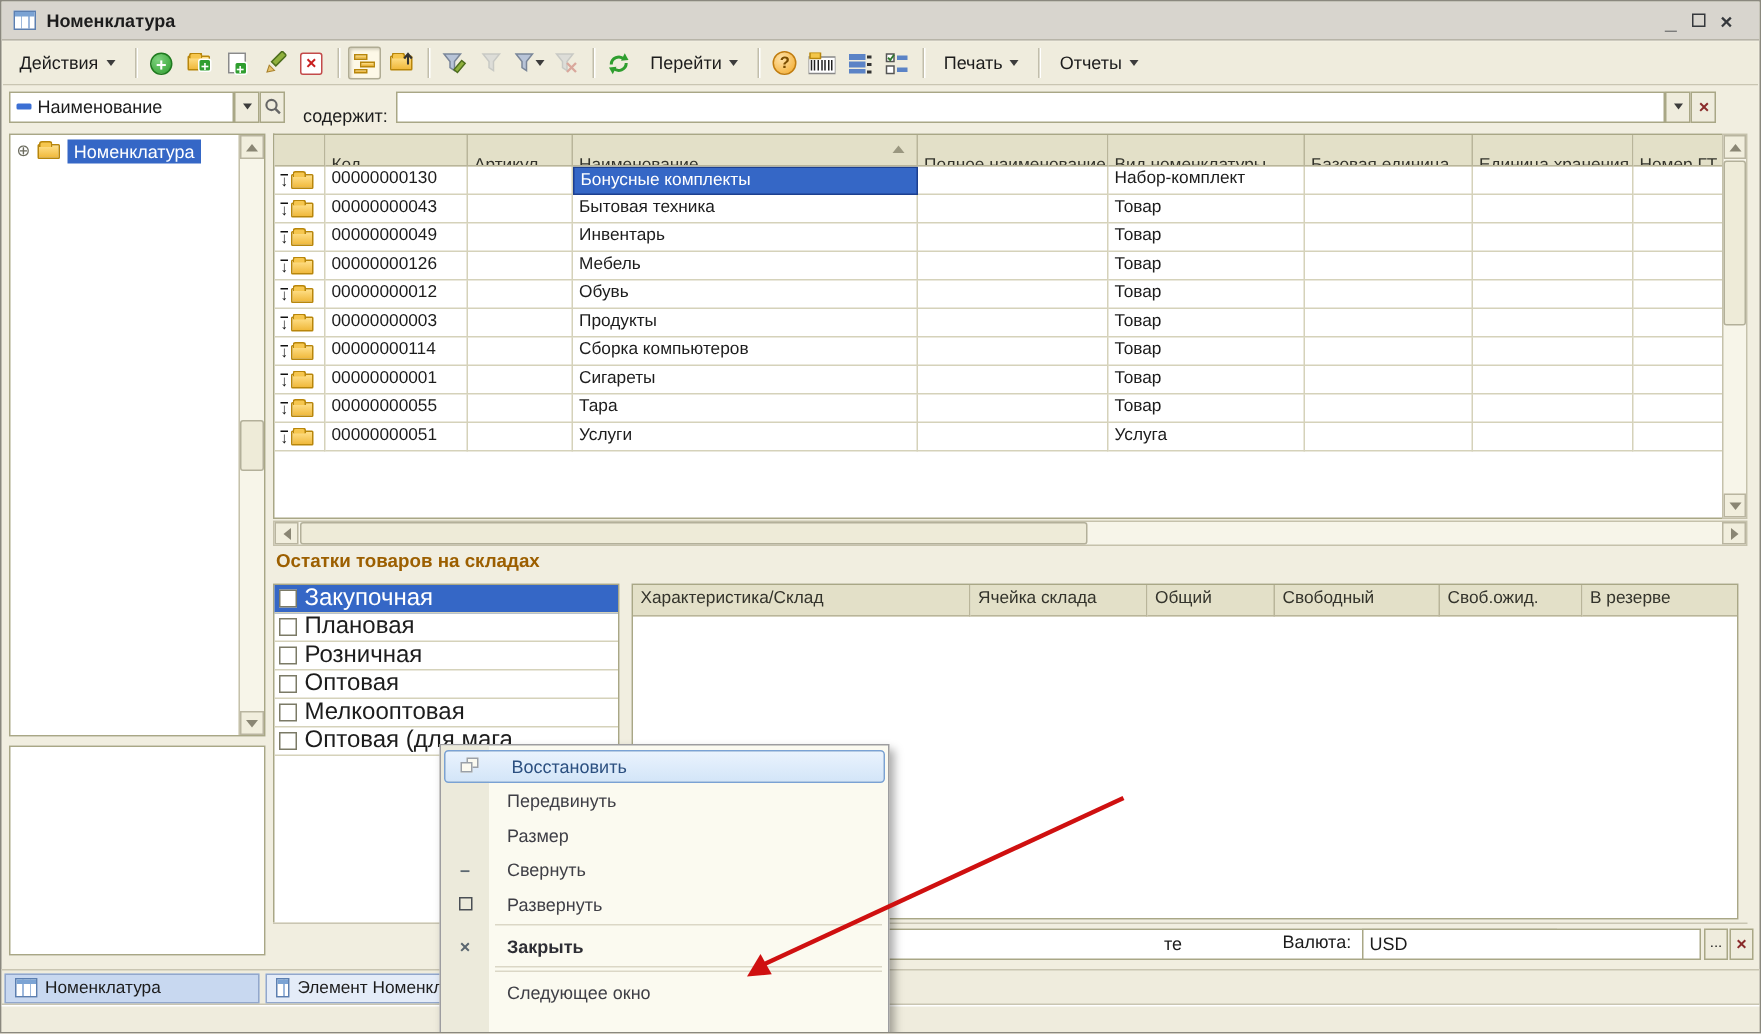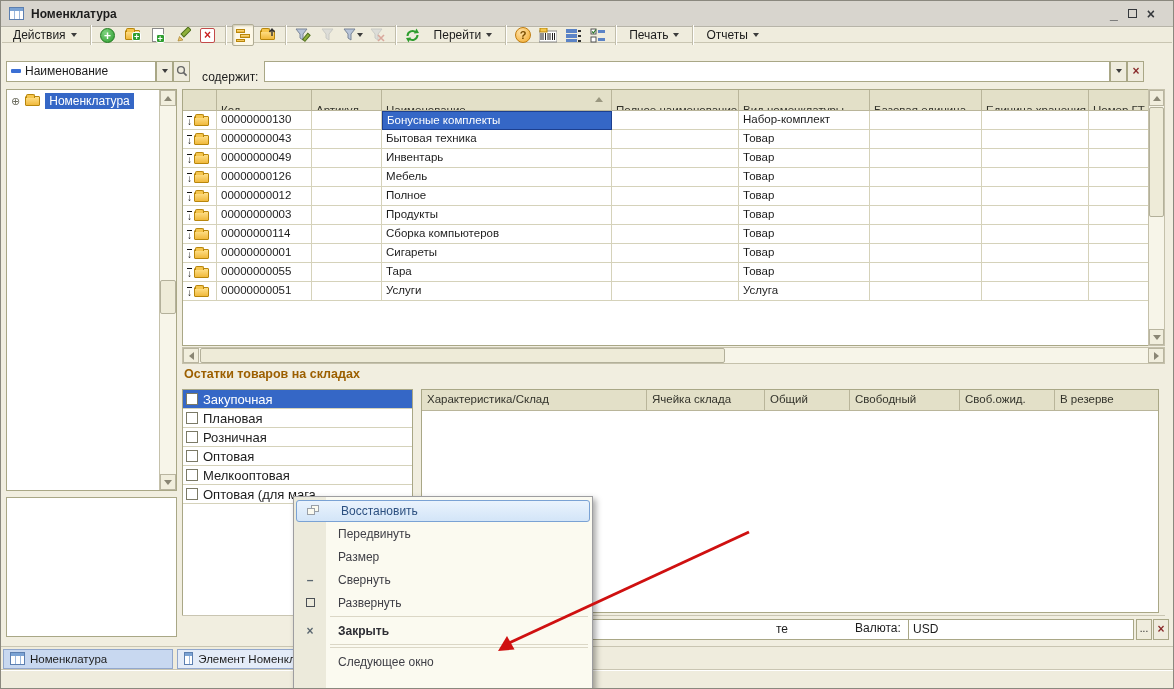--- a/index.html
+++ b/index.html
@@ -10,21 +10,21 @@
   
   .titlebar { position:absolute; top:0; left:0; right:0; height:26px; background:#d8d5ce; border-bottom:1px solid #b7b4a8; display:flex; align-items:center; padding:0 8px; }
   .title-text { font-weight:bold; font-size:12px; margin-left:7px; }
   .gridico { width:15px; height:13px; background:#fff; border:1px solid #5c7fb0; position:relative;
              background-image:repeating-linear-gradient(90deg, transparent 0 4px, #9db8dc 4px 5px); }
   .gridico:before { content:""; position:absolute; top:0; left:0; right:0; height:3px; background:#7ba3d4; }
   .wctl { display:flex; gap:10px; margin-left:auto; align-items:center; padding-right:10px; }
   .wctl .glyph { font-weight:bold; color:#35383c; font-size:14px; line-height:14px; cursor:default; }
 
   
-  .toolbar { position:absolute; top:27px; left:1px; right:1px; height:15px; background:#efecdd; border-bottom:1px solid #c9c5b2; display:flex; align-items:center; padding:0 4px; gap:3px; }
+  .toolbar { position:absolute; top:27px; left:1px; right:1px; height:29px; background:#efecdd; border-bottom:1px solid #c9c5b2; display:flex; align-items:center; padding:0 4px; gap:3px; }
   .tbtn { display:flex; align-items:center; gap:5px; padding:3px 6px; border:1px solid transparent; border-radius:2px; cursor:default; white-space:nowrap; }
   .tbico { width:22px; height:22px; display:flex; align-items:center; justify-content:center; border:1px solid transparent; border-radius:2px; position:relative; }
   .tbico.pressed { background:#fdf8e7; border-color:#b0ac94; box-shadow:inset 1px 1px 2px rgba(120,115,90,.35); }
   .tbico.disabled { opacity:.45; }
   .tsep { width:1px; height:20px; background:#c2beab; margin:0 3px; box-shadow:1px 0 0 #fff; }
   .dd-arrow { width:0; height:0; border-left:3px solid transparent; border-right:3px solid transparent; border-top:4px solid #3c3c3c; display:inline-block; }
   .circle-add { width:15px; height:15px; border-radius:50%; background:radial-gradient(circle at 35% 30%, #7fd37f, #2f9e2f); color:#fff; font-weight:bold; font-size:12px; line-height:14px; text-align:center; border:1px solid #1f7a1f; }
   .folder { width:15px; height:10px; background:linear-gradient(#ffe08a,#f0b93c); border:1px solid #b8860b; border-radius:1px; position:relative; }
   .folder:before { content:""; position:absolute; top:-3px; left:0; width:7px; height:3px; background:#f6c64e; border:1px solid #b8860b; border-bottom:none; border-radius:2px 2px 0 0; }
   .mini-plus { position:absolute; right:-2px; bottom:-2px; width:9px; height:9px; background:#2f9e2f; color:#fff; font-size:9px; line-height:8px; font-weight:bold; text-align:center; border-radius:2px; border:1px solid #fff; }
@@ -67,21 +67,21 @@
   .c1{width:95px;} .c2{width:70px;} .c3{width:230px;} .c4{width:127px;} .c5{width:131px;} .c6{width:112px;} .c7{width:107px;} .c8{width:59px; border-right:none!important;}
   .selcell { background:#3567c6 !important; color:#fff; border:1px solid #1c3f8f !important; }
   .grpmark { font-size:10px; line-height:10px; color:#111; border-top:1.5px solid #111; height:12px; display:inline-block; transform:translateY(1px); }
   .sortmark { width:0;height:0;border-left:4px solid transparent;border-right:4px solid transparent;border-bottom:5px solid #9a9780; position:absolute; right:8px; top:7px; }
 
   .section-title { position:absolute; left:183px; top:366px; font-weight:bold; color:#9c5f00; font-size:12.5px; }
 
   
   .pricepanel { position:absolute; left:181px; top:388px; width:231px; height:244px; background:#fff; border:1px solid #a9a786; }
   .pricehdr { height:21px; background:#e3e0c8; border-bottom:1px solid #b9b59a; padding:3px 6px 0; color:#33332b; font-size:11.5px; }
-  .prow { height:19px; display:flex; align-items:center; gap:5px; padding:0 3px; border-bottom:1px solid #d5d2ba; font-size:13px; white-space:nowrap; overflow:hidden; }
+  .prow { height:19px; display:flex; align-items:center; gap:5px; padding:0 3px; border-bottom:1px solid #d5d2ba; font-size:16px; white-space:nowrap; overflow:hidden; }
   .prow.sel { background:#3567c6; color:#fff; }
   .cbx { width:12px; height:12px; background:#fff; border:1px solid #7b7a66; flex:none; }
 
   
   .stocktable { position:absolute; left:420px; top:388px; width:738px; height:224px; background:#fff; border:1px solid #a9a786; }
   .shead { display:flex; height:21px; }
   .shead .hc { background:#e3e0c8; border-right:1px solid #b9b59a; border-bottom:1px solid #b9b59a; padding:3px 5px 0; font-size:11.5px; white-space:nowrap; overflow:hidden; color:#33332b; }
   .s0{width:225px;} .s1{width:118px;} .s2{width:85px;} .s3{width:110px;} .s4{width:95px;} .s5{width:103px; border-right:none!important;}
 
   
@@ -363,21 +363,21 @@
       <div class="c c7"></div>
       <div class="c c8"></div>
     </div>
     <div class="trow">
       <div class="c c0">
           <span class="grpmark">↓</span>
           <span class="folder"></span>
         </div>
       <div class="c c1">00000000012</div>
       <div class="c c2"></div>
-      <div class="c c3">Полное</div>
+      <div class="c c3">Обувь</div>
       <div class="c c4"></div>
       <div class="c c5">Товар</div>
       <div class="c c6"></div>
       <div class="c c7"></div>
       <div class="c c8"></div>
     </div>
     <div class="trow">
       <div class="c c0">
           <span class="grpmark">↓</span>
           <span class="folder"></span>

